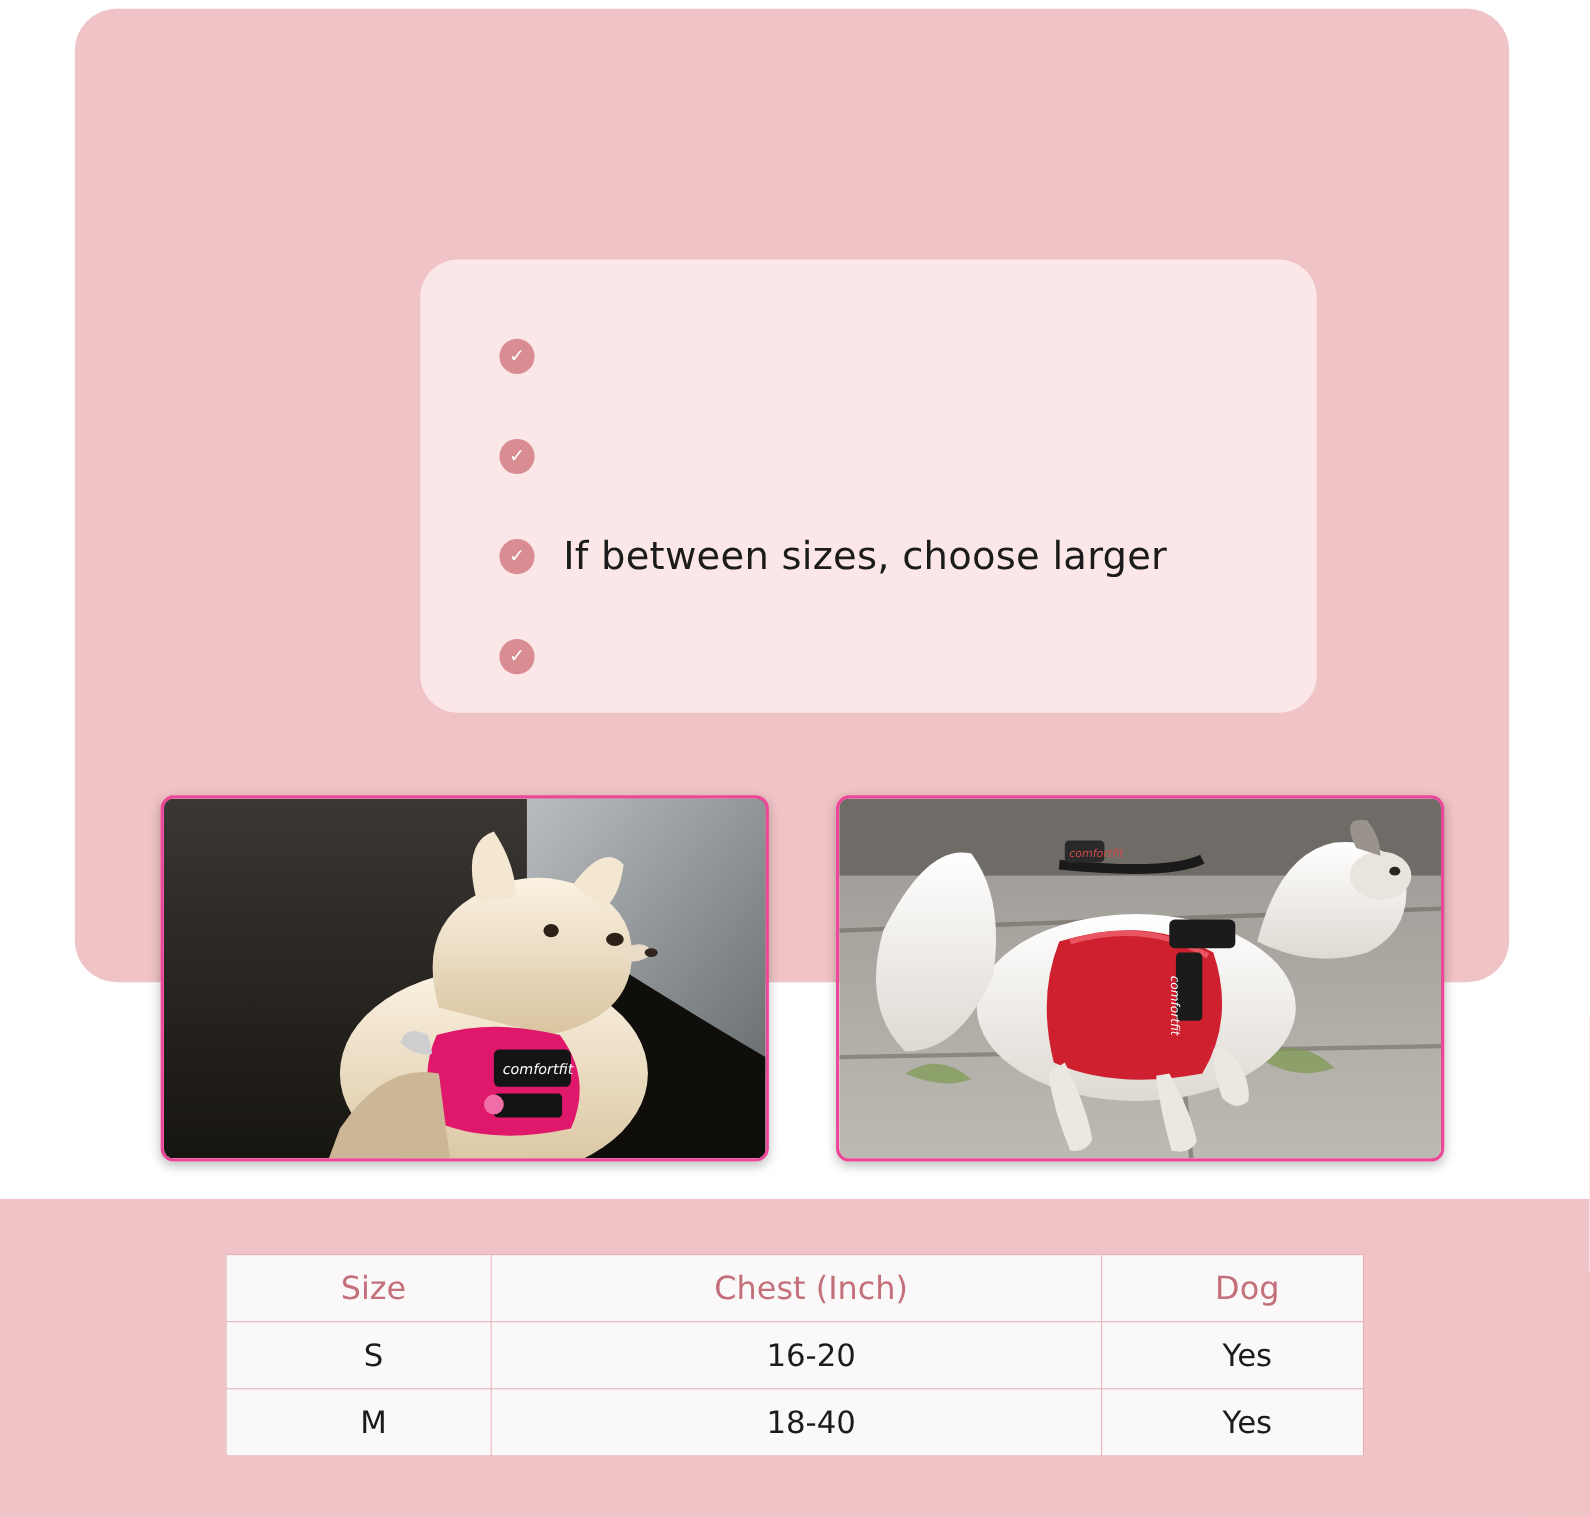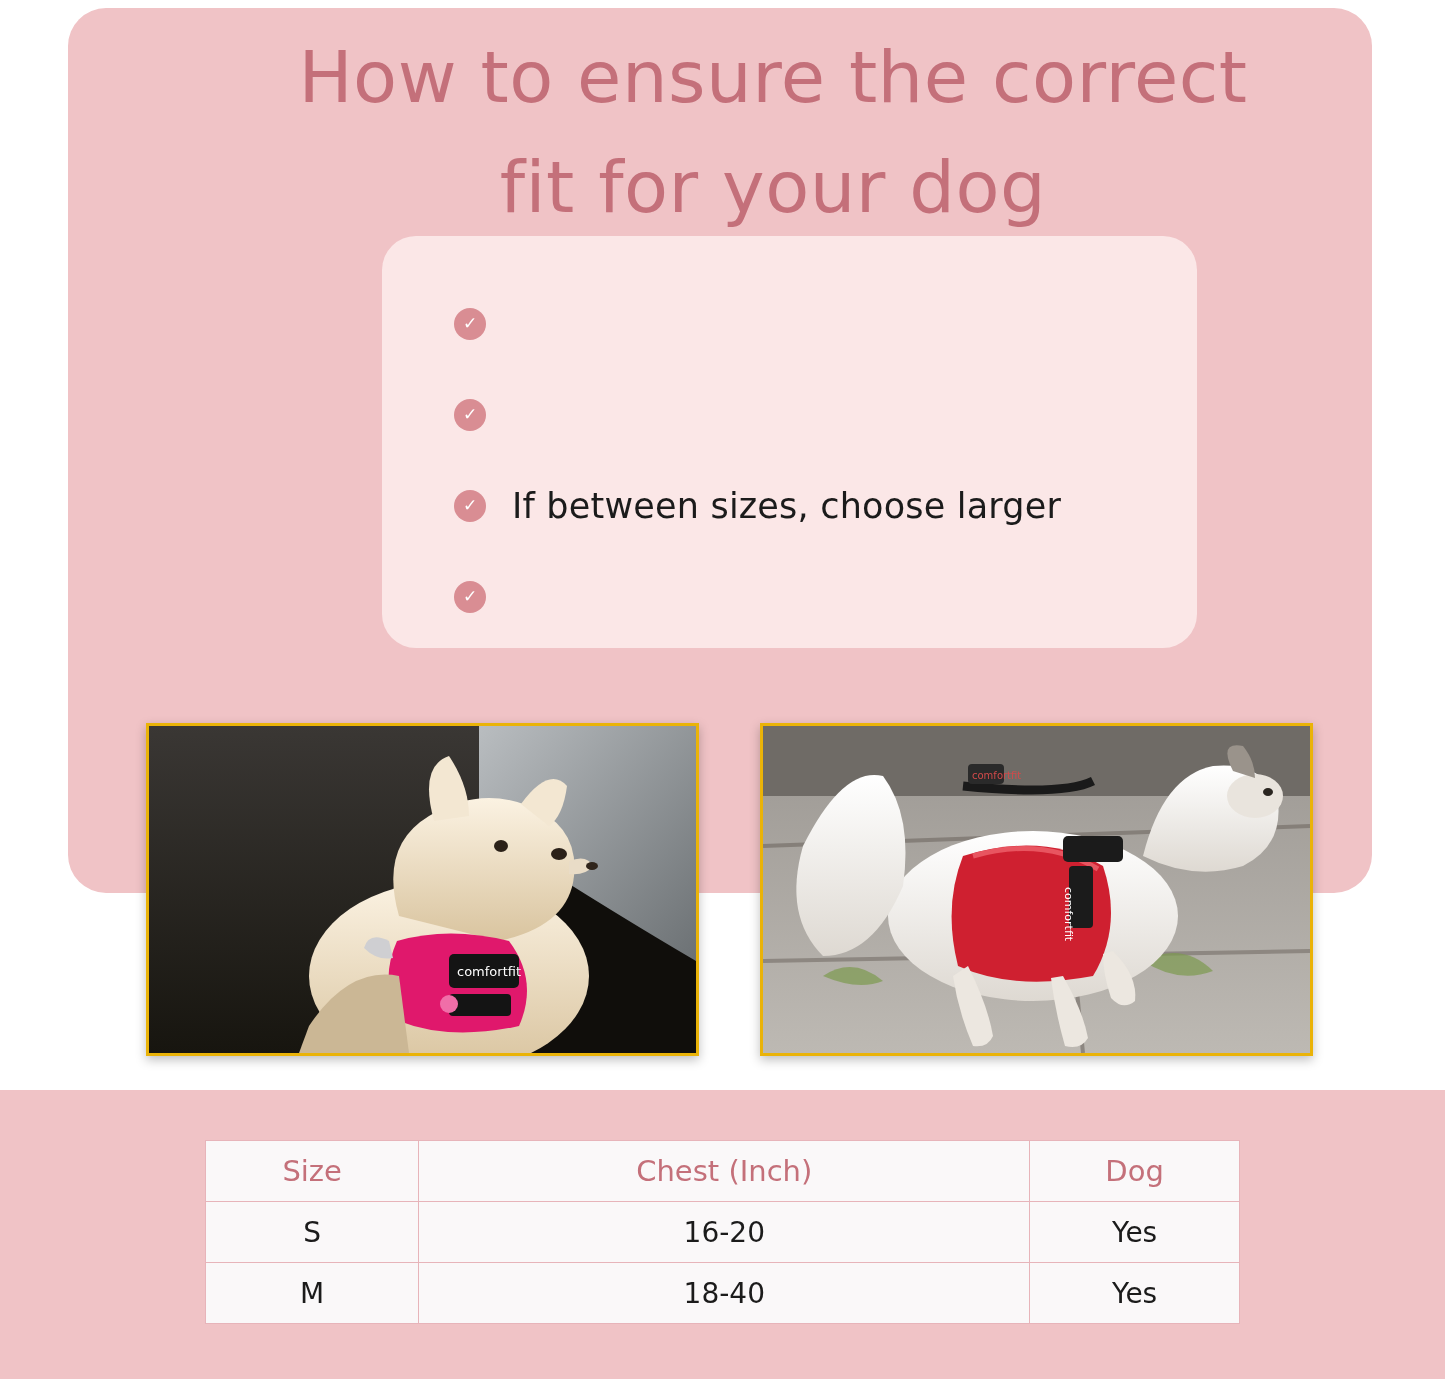--- a/index.html
+++ b/index.html
@@ -76,24 +76,25 @@
   .bullet-text {
     font-family: "DejaVu Sans", sans-serif;
     font-size: 35px;
     color: #1b1b1b;
     letter-spacing: 0.2px;
   }
 
   
   .photo {
     position: absolute;
-    border: 3px solid #eab308;
-    border-radius: 0;
+    border: 3px solid #ec4899;
+    border-radius: 12px;
     overflow: hidden;
     box-shadow: 0 4px 10px rgba(0,0,0,0.25);
+    font-style: italic;
   }
   .photo-left {
     left: 146px;
     top: 723px;
     width: 547px;
     height: 327px;
   }
   .photo-right {
     left: 760px;
     top: 723px;
@@ -118,36 +119,36 @@
     width: 1035px;
     border-collapse: collapse;
     background: #faf8f9;
   }
   .size-table th, .size-table td {
     border: 1px solid #e7b4ba;
     height: 58px;
     text-align: center;
     font-family: "DejaVu Sans", sans-serif;
     font-weight: 400;
+    padding-left: 28px;
   }
   .size-table th {
     color: #c4707a;
     font-size: 29px;
   }
   .size-table td {
     color: #1b1b1b;
     font-size: 28px;
   }
 </style>
 </head>
 <body>
 
 <div class="top-panel">
 
-  <div class="title">How to ensure the correct fit for your dog</div>
 
   <div class="bullet-card">
     <div class="bullet-list">
 
       <div class="bullet-row">
         <span class="bullet-mark">✓</span>
       </div>
 
       <div class="bullet-row">
         <span class="bullet-mark">✓</span>

